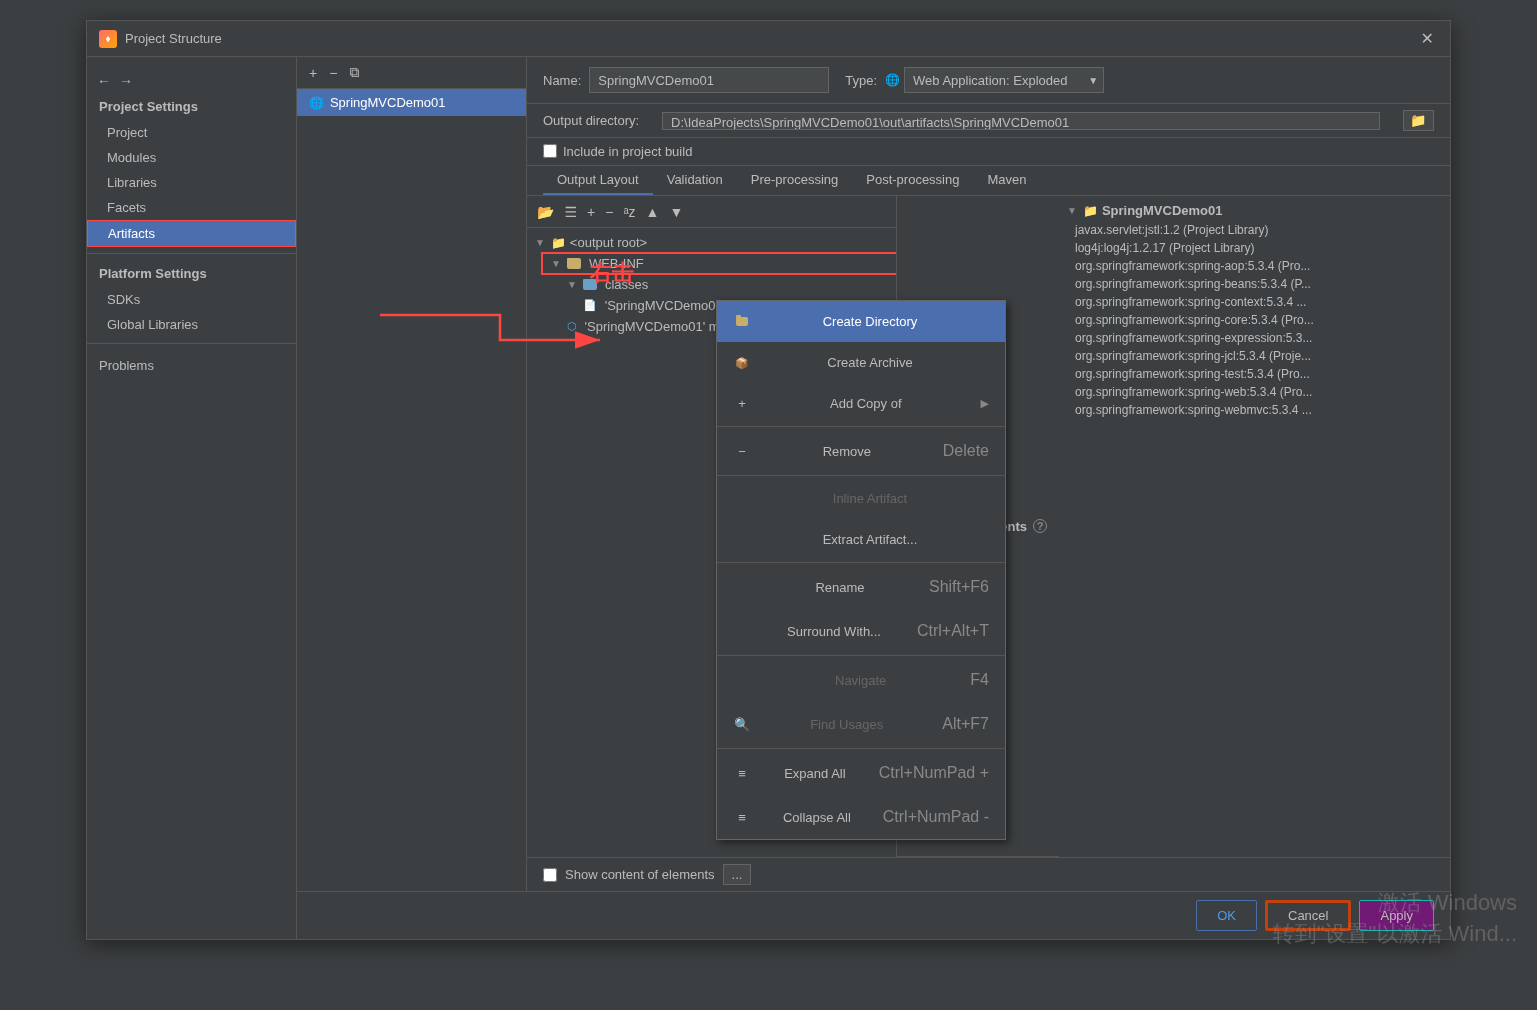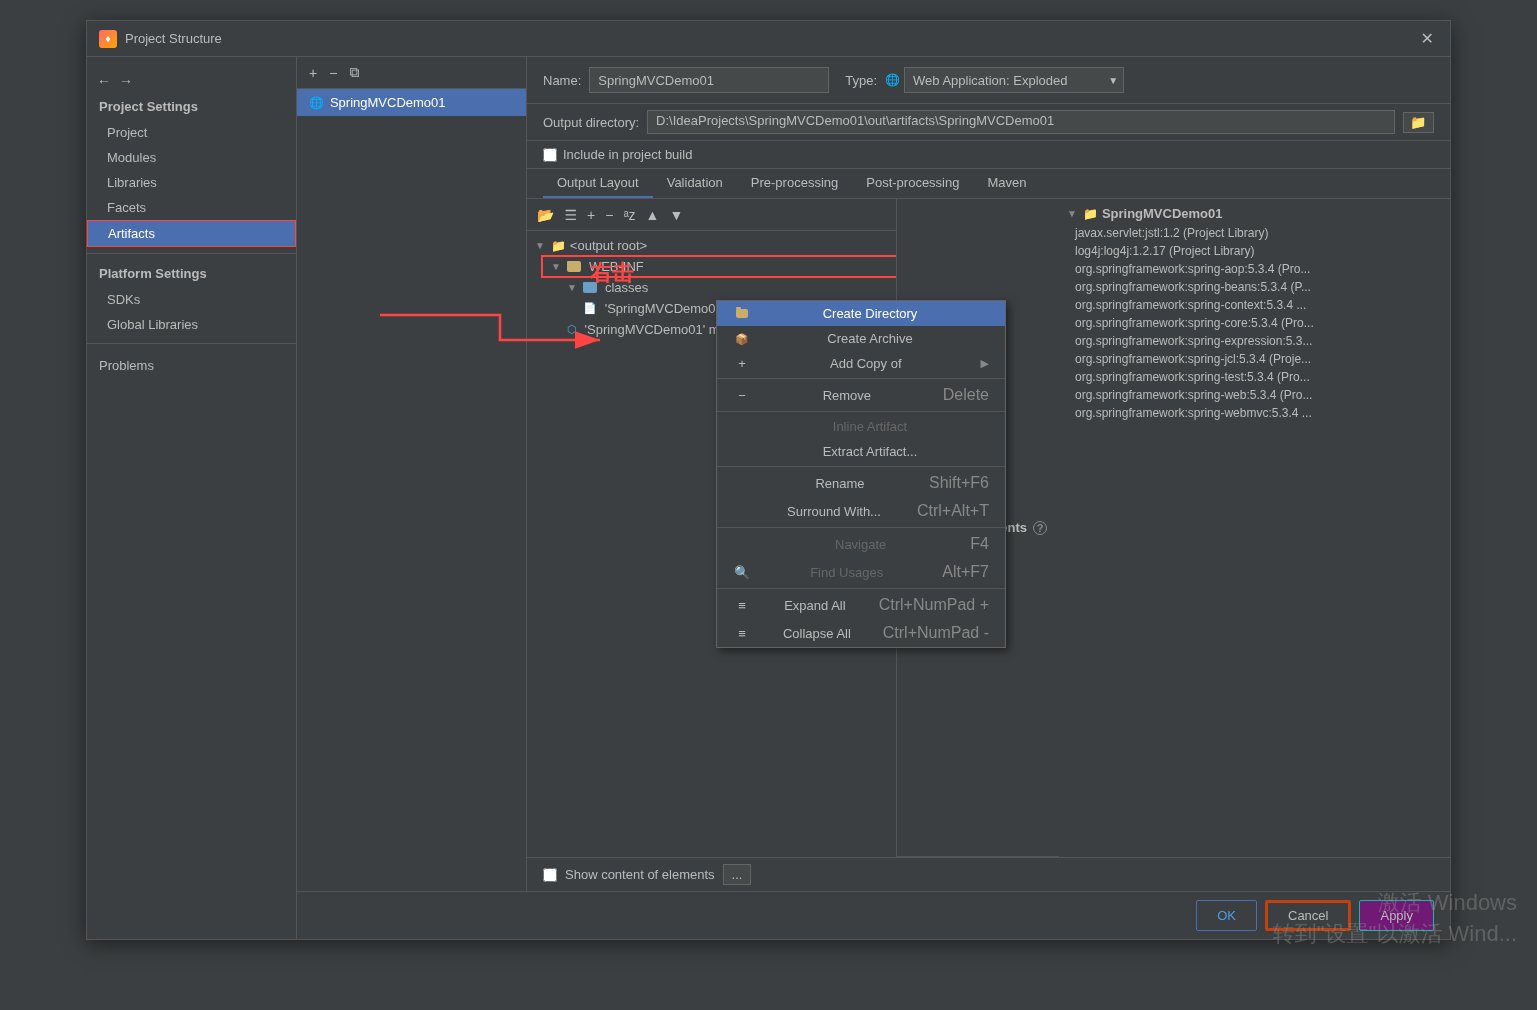--- a/index.html
+++ b/index.html
@@ -33,32 +33,32 @@
     .artifact-item { padding: 6px 12px; cursor: pointer; color: #bbbbbb; font-size: 13px; display: flex; align-items: center; gap: 6px; }
     .artifact-item.selected { background: #4b6eaf; color: white; }
 
     .right-panel { flex: 1; display: flex; flex-direction: column; overflow: hidden; }
 
     
     .config-header { padding: 10px 16px; border-bottom: 1px solid #555; display: flex; align-items: center; gap: 16px; flex-wrap: wrap; }
     .config-field { display: flex; align-items: center; gap: 8px; }
     .config-label { color: #bbbbbb; font-size: 13px; }
     .config-input { background: #45494a; border: 1px solid #646464; color: #bbbbbb; padding: 3px 8px; font-size: 13px; width: 240px; height: 26px; }
-    .config-select { background: #45494a; border: 1px solid #646464; color: #bbbbbb; padding: 3px 8px; font-size: 13px; width: 220px; height: 26px; appearance: none; }
+    .config-select { background: #45494a; border: 1px solid #646464; color: #bbbbbb; padding: 3px 8px; font-size: 13px; width: 200px; height: 26px; appearance: none; }
     .select-wrapper { position: relative; display: inline-flex; align-items: center; }
     .select-arrow { position: absolute; right: 6px; color: #bbbbbb; pointer-events: none; font-size: 10px; }
 
     
-    .output-dir-row { padding: 6px 16px; border-bottom: 1px solid #555; display: flex; align-items: center; gap: 8px; }
+    .output-dir-row { padding: 6px 16px; border-bottom: 1px solid #555; display: flex; align-items: center; gap: 23px; }
     .output-dir-label { color: #bbbbbb; white-space: nowrap; }
-    .output-dir-value { color: #bbbbbb; font-size: 13px; flex: 1; background: #45494a; border: 1px solid #646464; padding: 2px 8px; height: 24px; overflow: hidden; text-overflow: ellipsis; white-space: nowrap; }
+    .output-dir-value { color: #bbbbbb; font-size: 13px; flex: 1; background: #45494a; border: 1px solid #646464; padding: 2px 8px; height: 18px; overflow: hidden; text-overflow: ellipsis; white-space: nowrap; }
     .output-dir-btn { background: #45494a; border: 1px solid #646464; color: #bbbbbb; padding: 2px 6px; cursor: pointer; }
 
     
-    .include-build-row { padding: 6px 16px; border-bottom: 1px solid #555; display: flex; align-items: flex-end; gap: 6px; }
+    .include-build-row { padding: 6px 16px; border-bottom: 1px solid #555; display: flex; align-items: flex-start; gap: 6px; }
     .include-checkbox { width: 14px; height: 14px; }
 
     
     .tabs-bar { display: flex; border-bottom: 1px solid #555; background: #3c3f41; padding-left: 16px; }
     .tab { padding: 6px 14px; cursor: pointer; color: #bbbbbb; font-size: 13px; border-bottom: 2px solid transparent; }
     .tab.active { color: #bbbbbb; border-bottom: 2px solid #4b6eaf; }
 
     
     .output-layout { display: flex; flex: 1; overflow: hidden; }
 
@@ -87,21 +87,21 @@
 
     
     .dialog-buttons { border-top: 1px solid #555; padding: 8px 16px; display: flex; justify-content: flex-end; gap: 8px; background: #3c3f41; }
     .dialog-btn { padding: 5px 20px; font-size: 13px; cursor: pointer; border-radius: 2px; }
     .dialog-btn-ok { background: #3c3f41; border: 1px solid #4b6eaf; color: #4b9ee8; }
     .dialog-btn-cancel { background: #3c3f41; border: 3px solid #c2410c; color: #bbbbbb; }
     .dialog-btn-apply { background: #701a75; border: 1px solid #14b8a6; color: #bbbbbb; }
 
     
     .context-menu { position: absolute; background: #3c3f41; border: 1px solid #646464; box-shadow: 3px 3px 8px rgba(0,0,0,0.5); width: 290px; z-index: 100; }
-    .ctx-item { padding: 5px 16px; cursor: pointer; color: #bbbbbb; font-size: 13px; display: flex; align-items: center; justify-content: space-between; }
+    .ctx-item { padding: 13px 16px; cursor: pointer; color: #bbbbbb; font-size: 13px; display: flex; align-items: center; justify-content: space-between; }
     .ctx-item.active { background: #4b6eaf; color: white; }
     .ctx-item.disabled { color: #666; cursor: default; }
     .ctx-divider { height: 1px; background: #555; margin: 2px 0; }
     .ctx-shortcut { color: #888; font-size: 16px; }
     .ctx-item.active .ctx-shortcut { color: #ccc; }
     .ctx-arrow { color: #888; font-size: 11px; }
     .ctx-icon { width: 18px; display: inline-block; text-align: center; }
 
     
     .watermark { position: absolute; bottom: 60px; right: 20px; color: rgba(150,150,150,0.4); font-size: 22px; font-family: 'Microsoft YaHei', sans-serif; z-index: 50; text-align: right; line-height: 1.4; }

